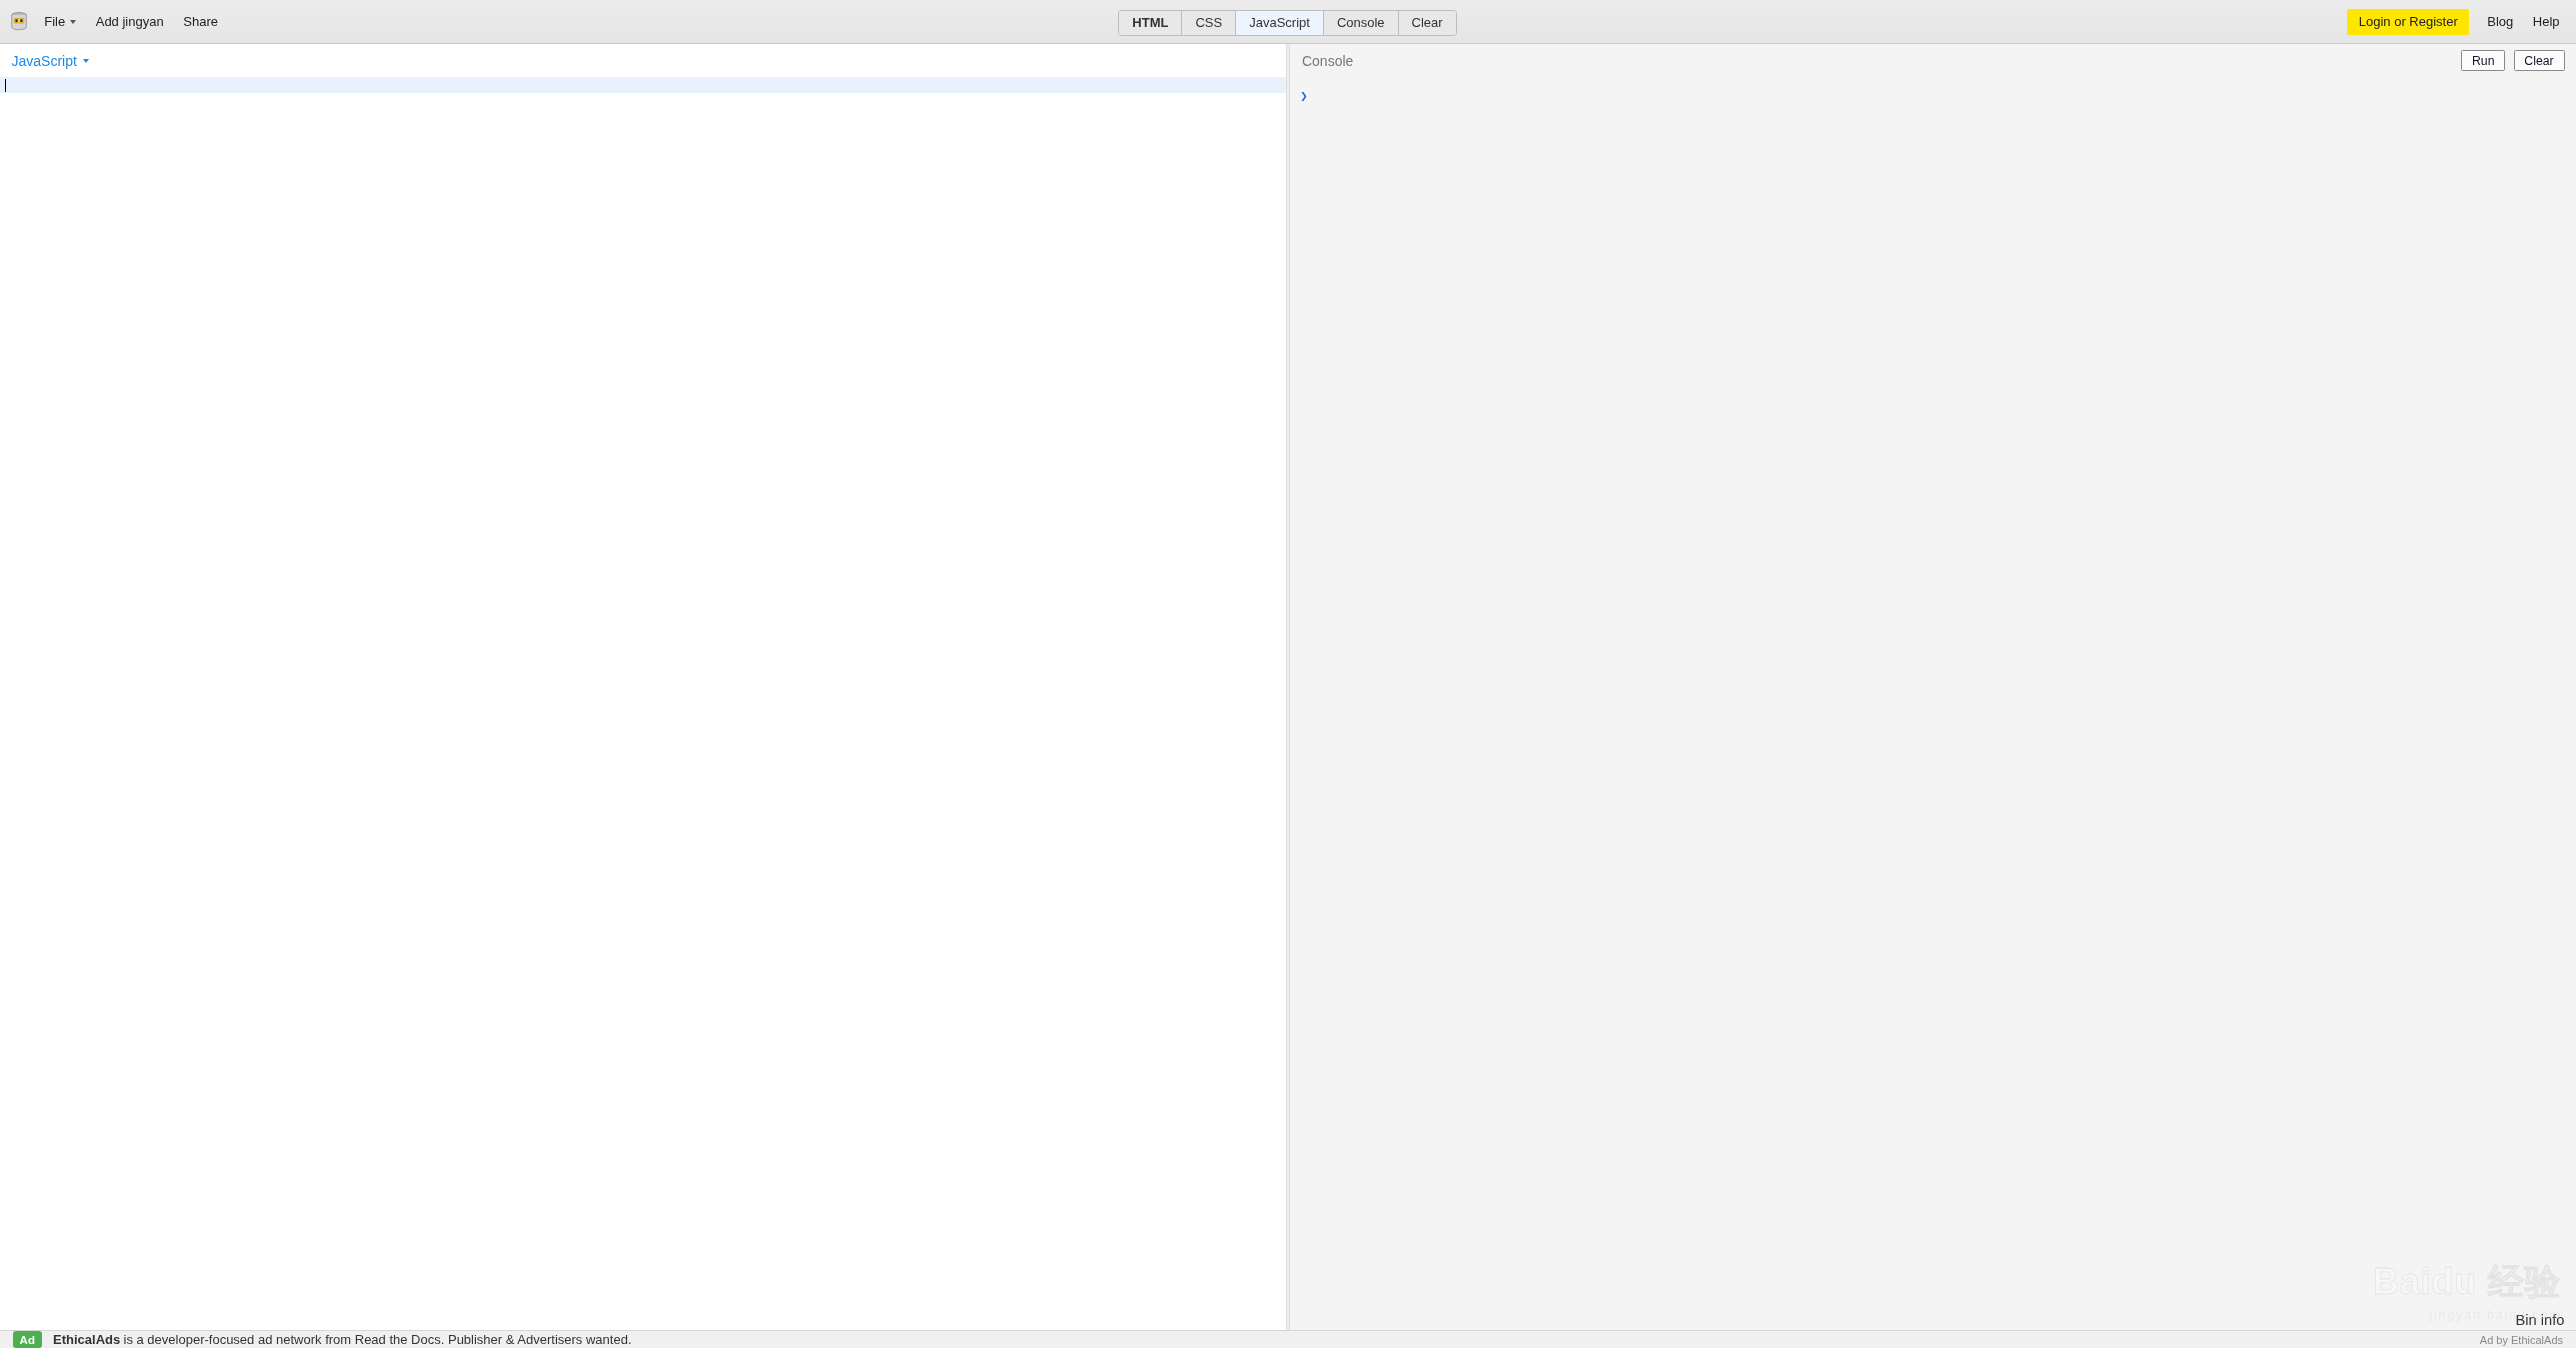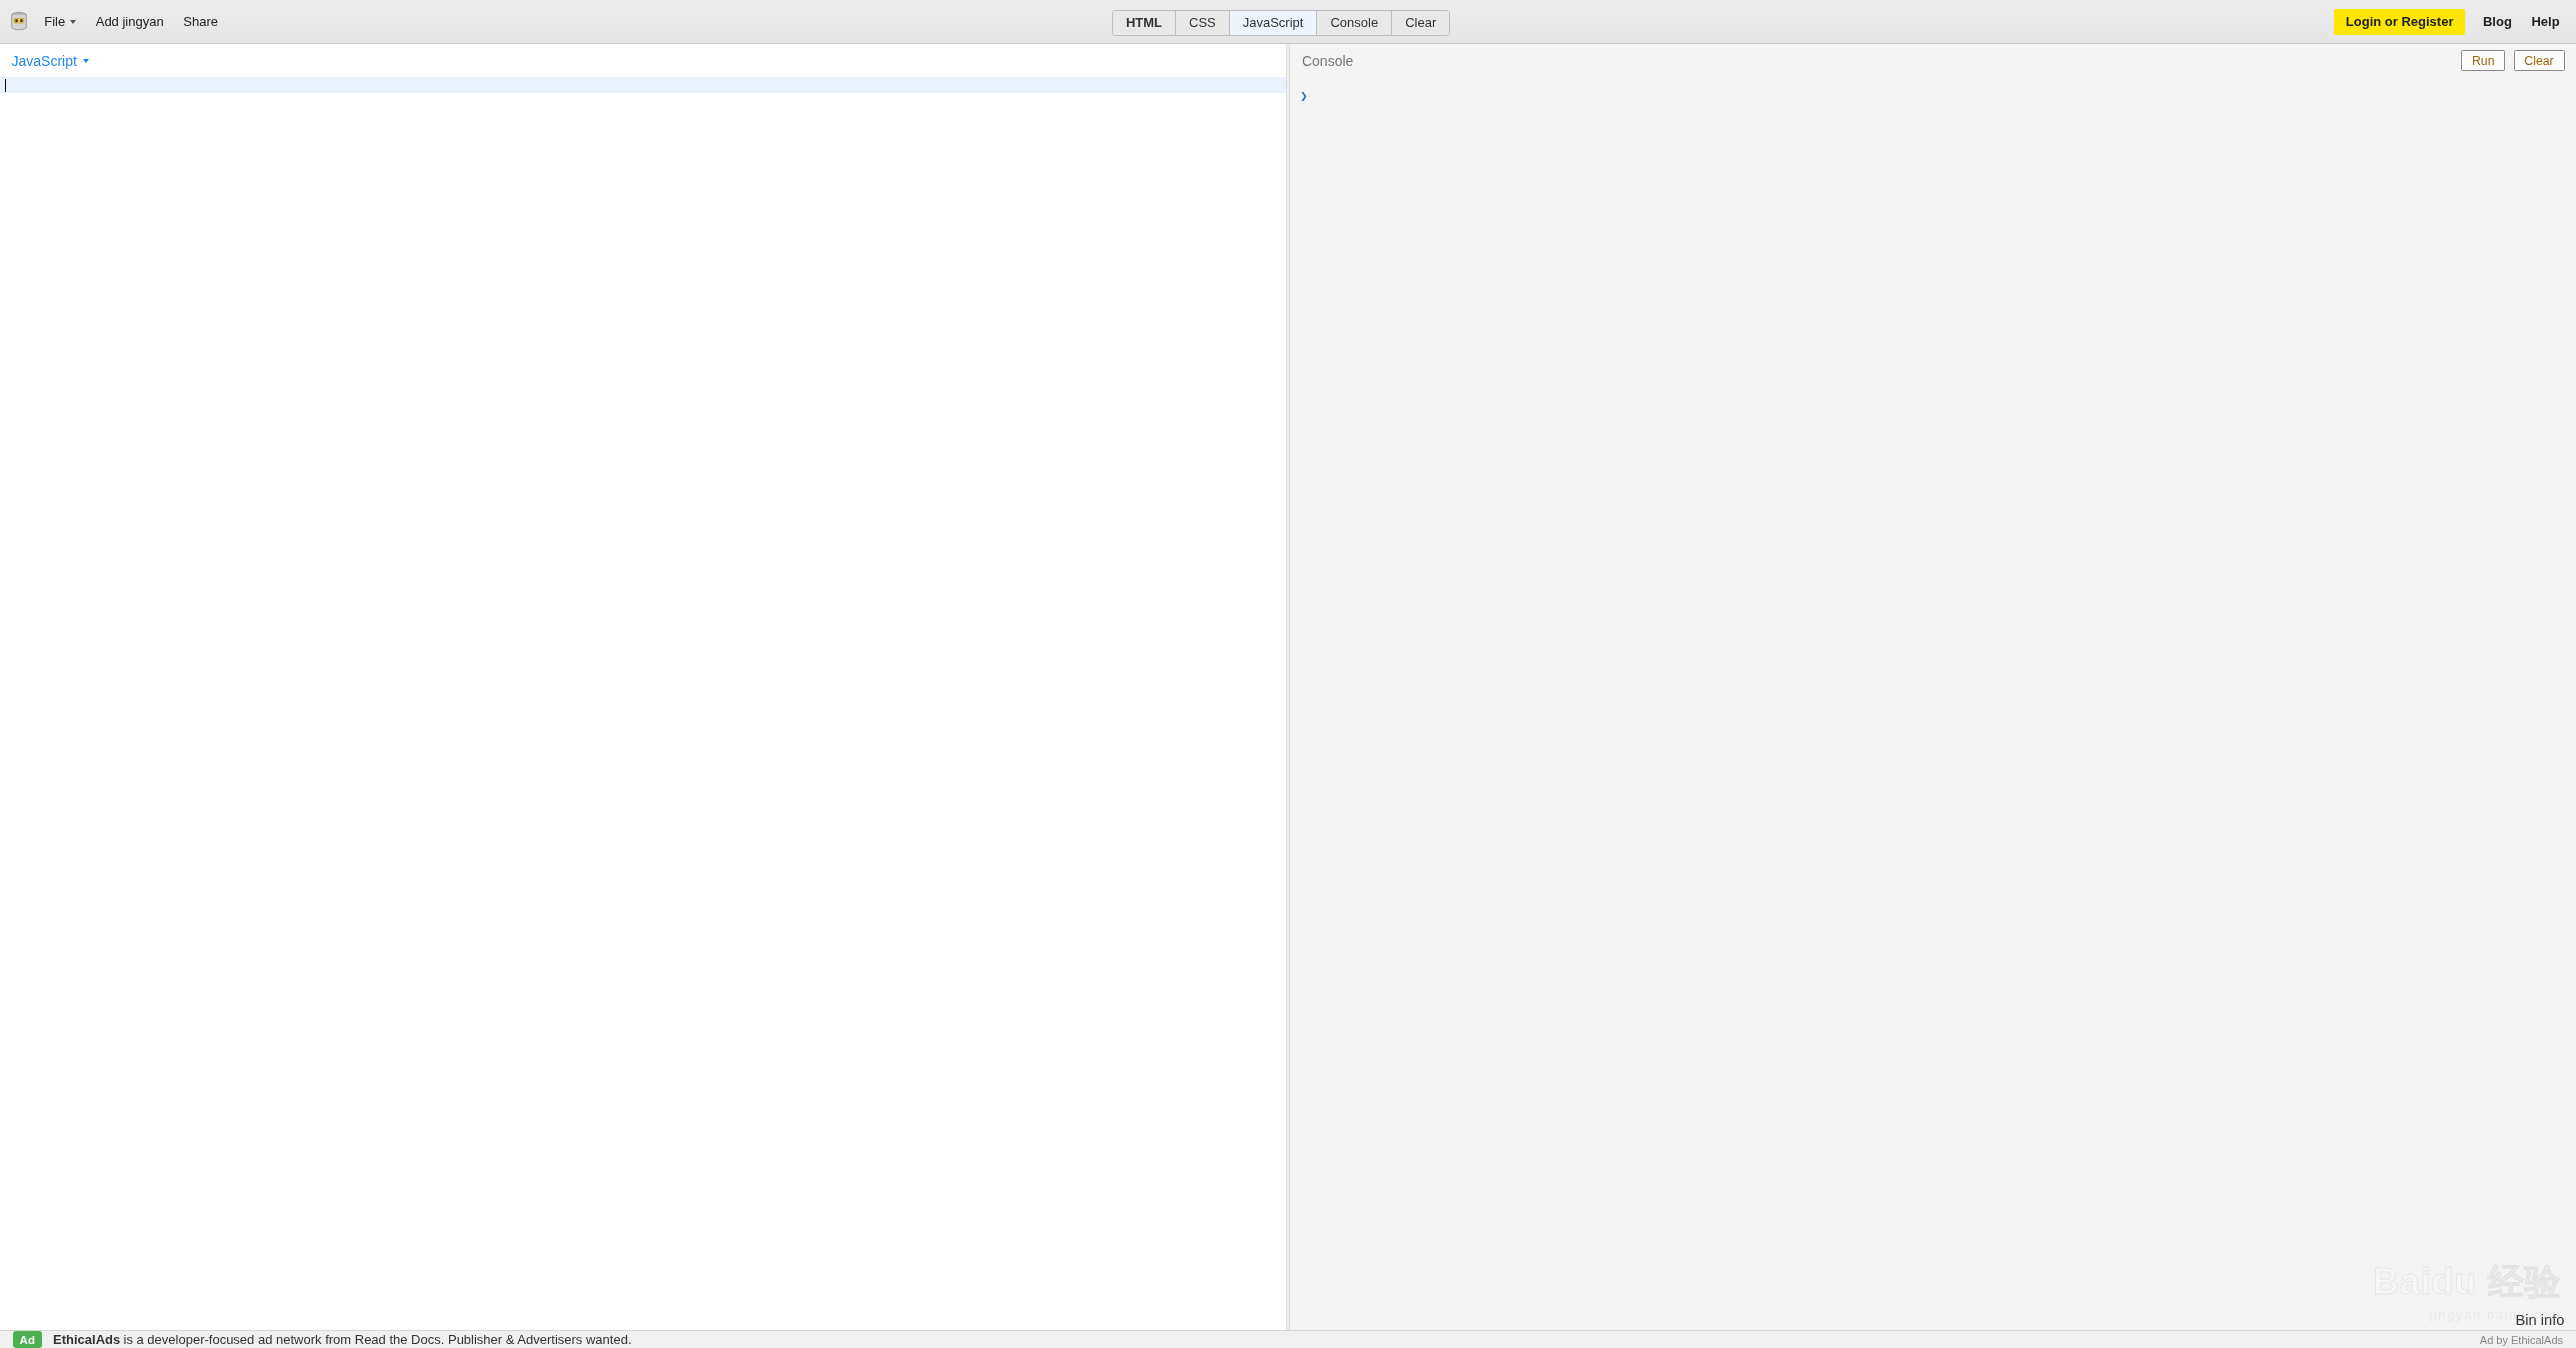--- a/index.html
+++ b/index.html
@@ -12,21 +12,21 @@
     background: linear-gradient(#ececec, #e5e5e5);
     border-bottom: 0.8px solid #c9c9c9;
     display: flex;
     align-items: center;
     padding: 0 6.6px;
     font-size: 13px;
     color: #333;
   }
   .toolbar-left { display: flex; align-items: center; gap: 0; }
   .toolbar-center { display: flex; align-items: center; margin: 0 auto; height: 100%; }
-  .toolbar-right { display: flex; align-items: center; gap: 0; font-weight: bold; }
+  .toolbar-right { display: flex; align-items: center; gap: 0; }
 
   .logo-bin {
     width: 18px; height: 21px;
     margin: 0 6.6px 0 3.3px;
     position: relative;
   }
   .logo-bin svg { width: 100%; height: 100%; }
 
   .menu-item {
     padding: 0 9.8px;
@@ -159,21 +159,21 @@
     margin-left: auto;
     display: flex; gap: 8.2px;
   }
   .console-btn {
     border: 0.8px solid #888;
     background: #fcfcfc;
     padding: 2.5px 9.8px;
     font-size: 12.3px;
     cursor: pointer;
     border-radius: 1.6px;
-    color: #a16207;
+    color: #0f172a;
   }
 
   .console-body {
     flex: 1;
     padding: 11.5px 9.8px;
     font-family: Menlo, Consolas, monospace;
     font-size: 12.3px;
     position: relative;
   }
   .console-prompt {

